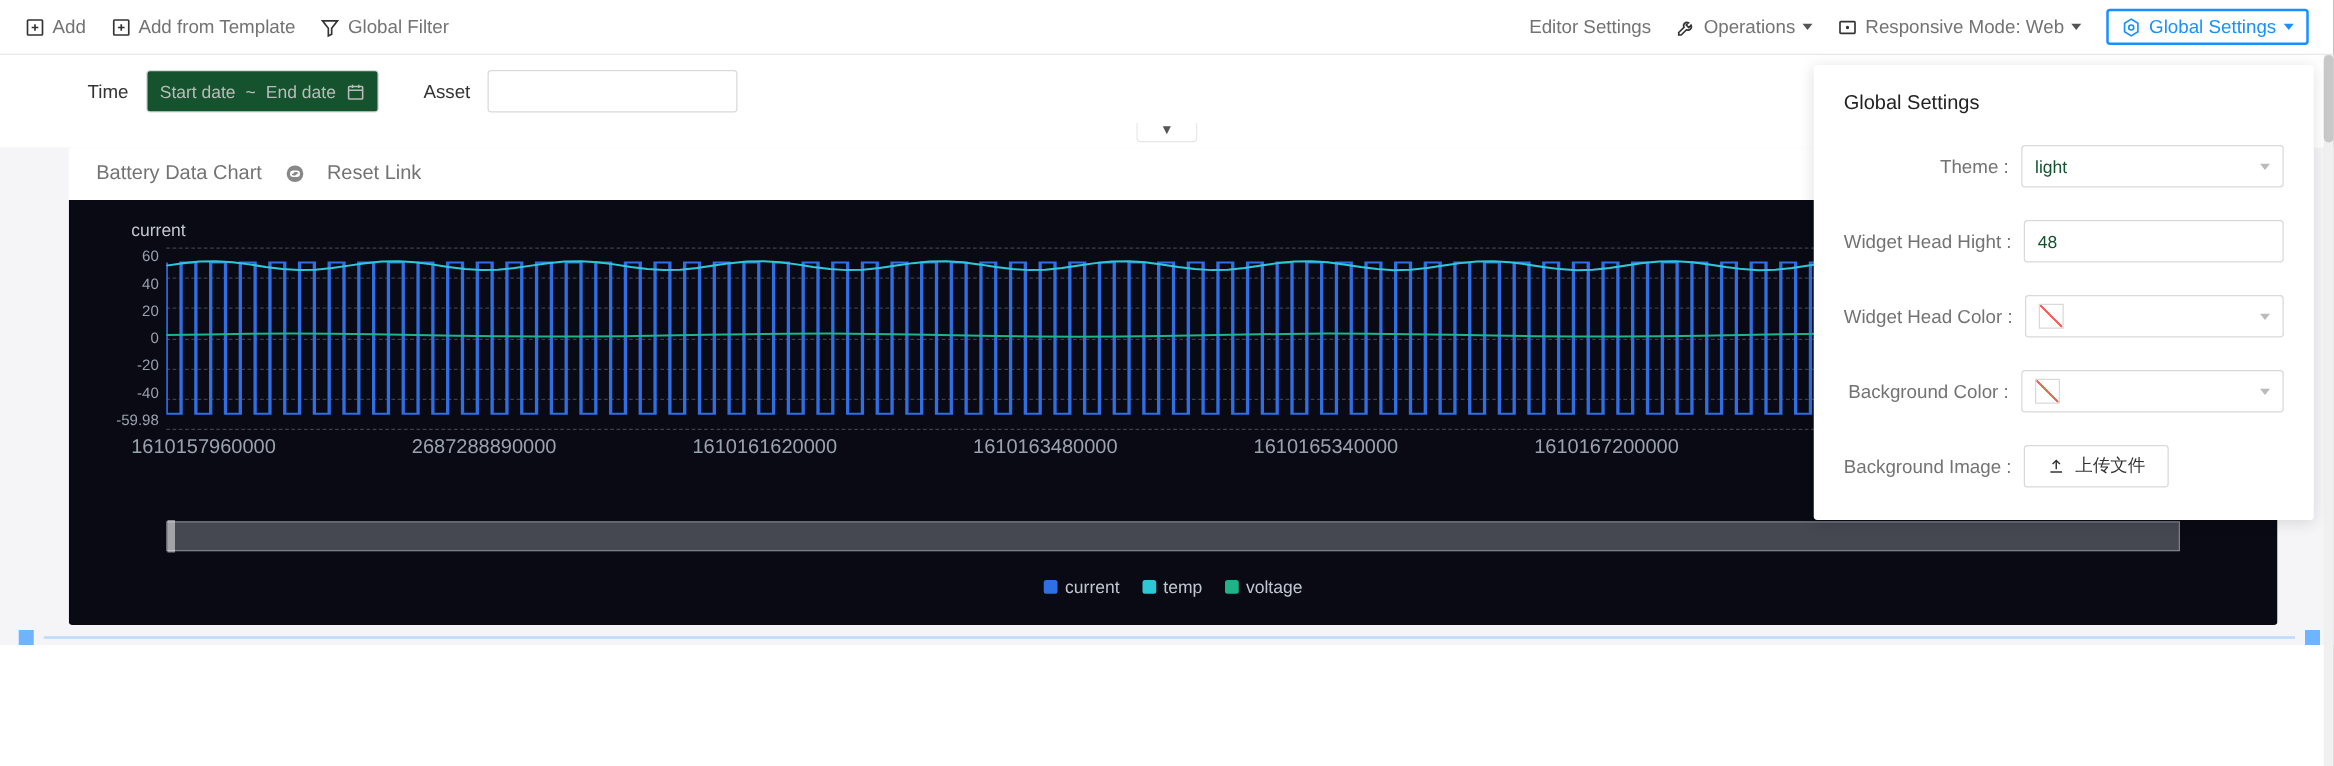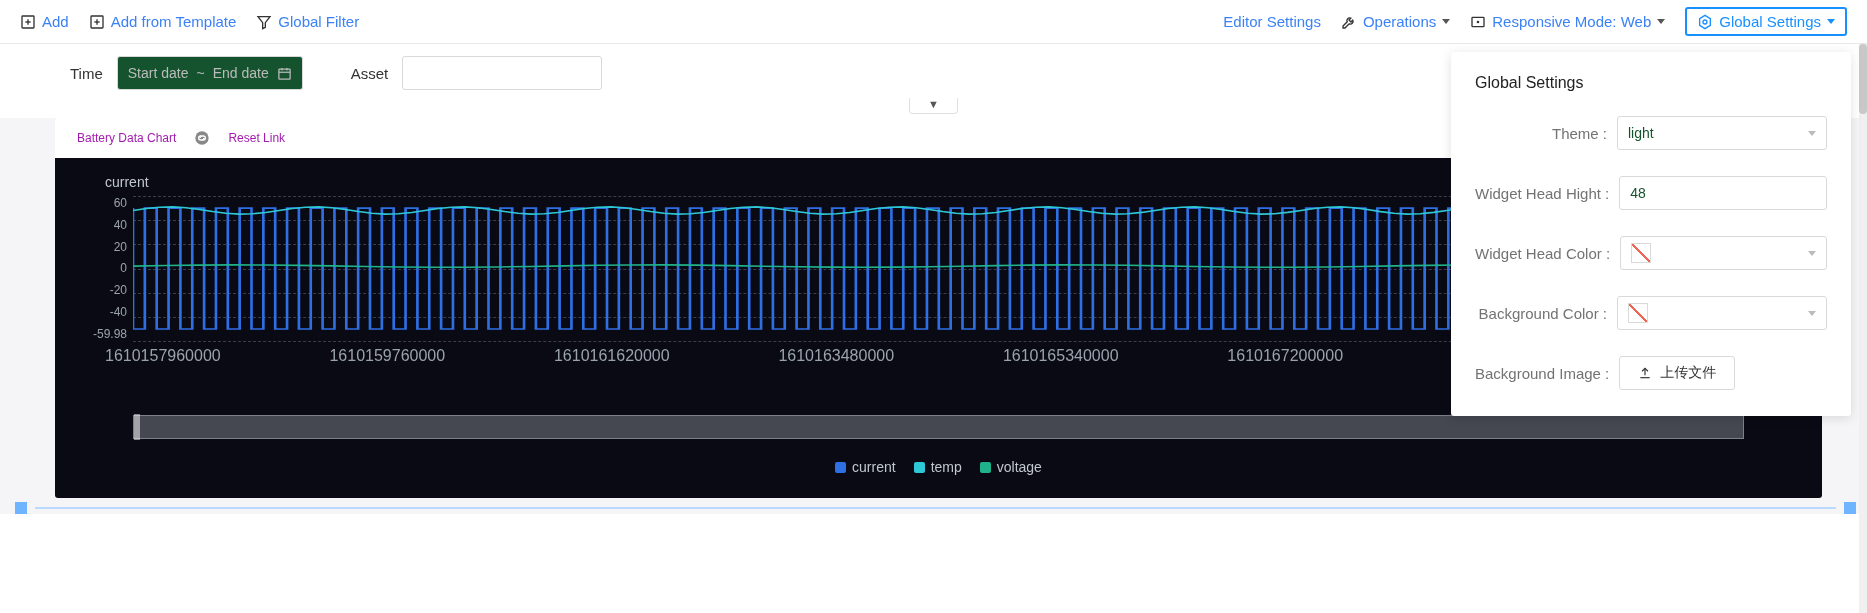--- a/index.html
+++ b/index.html
@@ -25,21 +25,21 @@
     }
     .toolbar-left, .toolbar-right {
       display: flex;
       align-items: center;
       gap: 20px;
     }
     .toolbar-btn {
       display: inline-flex;
       align-items: center;
       gap: 6px;
-      color: #3b82f6;
+      color: #737373;
       cursor: pointer;
       font-size: 15px;
     }
     .toolbar-btn svg { width: 16px; height: 16px; }
     .global-settings-btn {
       display: inline-flex;
       align-items: center;
       gap: 6px;
       color: #1890ff;
       border: 2px solid #1890ff;
@@ -47,21 +47,21 @@
       padding: 4px 10px;
       cursor: pointer;
       font-size: 15px;
     }
 
     
     .filter-row {
       display: flex;
       align-items: center;
       padding: 12px 60px 12px 70px;
-      gap: 48px;
+      gap: 36px;
     }
     .filter-group {
       display: flex;
       align-items: center;
       gap: 14px;
     }
     .filter-label { color: #333; font-size: 15px; }
     .date-picker {
       display: flex;
       align-items: center;
@@ -111,22 +111,22 @@
     .widget {
       background: #fff;
       border-radius: 3px;
       overflow: hidden;
     }
     .widget-header {
       display: flex;
       align-items: center;
       gap: 18px;
       padding: 12px 22px;
-      font-size: 12px;
-      color: #a21caf;
+      font-size: 16px;
+      color: #737373;
     }
     .widget-header svg { width: 16px; height: 16px; }
 
     
     .chart-container {
       background: #0a0a14;
       padding: 16px 30px 24px 30px;
       position: relative;
       height: 340px;
     }
@@ -430,21 +430,21 @@
           <div class="gridline" style="top:100%"></div>
           <svg id="chart-svg" viewBox="0 0 1000 145" preserveAspectRatio="none" style="position:absolute;inset:0;width:100%;height:100%">
               <path d="M0 12.085347557926326 L0 12.085347557926326 L0 132.93882313718953 L7.142857142857143 132.93882313718953 L7.142857142857143 12.085347557926326 L14.285714285714286 12.085347557926326 L14.285714285714286 12.085347557926326 L14.285714285714286 132.93882313718953 L21.42857142857143 132.93882313718953 L21.42857142857143 12.085347557926326 L28.571428571428573 12.085347557926326 L28.571428571428573 12.085347557926326 L28.571428571428573 132.93882313718953 L35.714285714285715 132.93882313718953 L35.714285714285715 12.085347557926326 L42.85714285714286 12.085347557926326 L42.85714285714286 12.085347557926326 L42.85714285714286 132.93882313718953 L50.00000000000001 132.93882313718953 L50.00000000000001 12.085347557926326 L57.142857142857146 12.085347557926326 L57.142857142857146 12.085347557926326 L57.142857142857146 132.93882313718953 L64.28571428571429 132.93882313718953 L64.28571428571429 12.085347557926326 L71.42857142857143 12.085347557926326 L71.42857142857143 12.085347557926326 L71.42857142857143 132.93882313718953 L78.57142857142857 132.93882313718953 L78.57142857142857 12.085347557926326 L85.71428571428572 12.085347557926326 L85.71428571428572 12.085347557926326 L85.71428571428572 132.93882313718953 L92.85714285714286 132.93882313718953 L92.85714285714286 12.085347557926326 L100.00000000000001 12.085347557926326 L100 12.085347557926326 L100 132.93882313718953 L107.14285714285714 132.93882313718953 L107.14285714285714 12.085347557926326 L114.28571428571429 12.085347557926326 L114.28571428571429 12.085347557926326 L114.28571428571429 132.93882313718953 L121.42857142857143 132.93882313718953 L121.42857142857143 12.085347557926326 L128.57142857142858 12.085347557926326 L128.57142857142858 12.085347557926326 L128.57142857142858 132.93882313718953 L135.71428571428572 132.93882313718953 L135.71428571428572 12.085347557926326 L142.85714285714286 12.085347557926326 L142.85714285714286 12.085347557926326 L142.85714285714286 132.93882313718953 L150 132.93882313718953 L150 12.085347557926326 L157.14285714285714 12.085347557926326 L157.14285714285714 12.085347557926326 L157.14285714285714 132.93882313718953 L164.28571428571428 132.93882313718953 L164.28571428571428 12.085347557926326 L171.42857142857142 12.085347557926326 L171.42857142857144 12.085347557926326 L171.42857142857144 132.93882313718953 L178.57142857142858 132.93882313718953 L178.57142857142858 12.085347557926326 L185.71428571428572 12.085347557926326 L185.71428571428572 12.085347557926326 L185.71428571428572 132.93882313718953 L192.85714285714286 132.93882313718953 L192.85714285714286 12.085347557926326 L200 12.085347557926326 L200 12.085347557926326 L200 132.93882313718953 L207.14285714285714 132.93882313718953 L207.14285714285714 12.085347557926326 L214.28571428571428 12.085347557926326 L214.2857142857143 12.085347557926326 L214.2857142857143 132.93882313718953 L221.42857142857144 132.93882313718953 L221.42857142857144 12.085347557926326 L228.57142857142858 12.085347557926326 L228.57142857142858 12.085347557926326 L228.57142857142858 132.93882313718953 L235.71428571428572 132.93882313718953 L235.71428571428572 12.085347557926326 L242.85714285714286 12.085347557926326 L242.85714285714286 12.085347557926326 L242.85714285714286 132.93882313718953 L250 132.93882313718953 L250 12.085347557926326 L257.14285714285717 12.085347557926326 L257.14285714285717 12.085347557926326 L257.14285714285717 132.93882313718953 L264.28571428571433 132.93882313718953 L264.28571428571433 12.085347557926326 L271.42857142857144 12.085347557926326 L271.42857142857144 12.085347557926326 L271.42857142857144 132.93882313718953 L278.5714285714286 132.93882313718953 L278.5714285714286 12.085347557926326 L285.7142857142857 12.085347557926326 L285.7142857142857 12.085347557926326 L285.7142857142857 132.93882313718953 L292.8571428571429 132.93882313718953 L292.8571428571429 12.085347557926326 L300 12.085347557926326 L300 12.085347557926326 L300 132.93882313718953 L307.14285714285717 132.93882313718953 L307.14285714285717 12.085347557926326 L314.2857142857143 12.085347557926326 L314.2857142857143 12.085347557926326 L314.2857142857143 132.93882313718953 L321.42857142857144 132.93882313718953 L321.42857142857144 12.085347557926326 L328.57142857142856 12.085347557926326 L328.5714285714286 12.085347557926326 L328.5714285714286 132.93882313718953 L335.7142857142858 132.93882313718953 L335.7142857142858 12.085347557926326 L342.8571428571429 12.085347557926326 L342.8571428571429 12.085347557926326 L342.8571428571429 132.93882313718953 L350.00000000000006 132.93882313718953 L350.00000000000006 12.085347557926326 L357.14285714285717 12.085347557926326 L357.14285714285717 12.085347557926326 L357.14285714285717 132.93882313718953 L364.28571428571433 132.93882313718953 L364.28571428571433 12.085347557926326 L371.42857142857144 12.085347557926326 L371.42857142857144 12.085347557926326 L371.42857142857144 132.93882313718953 L378.5714285714286 132.93882313718953 L378.5714285714286 12.085347557926326 L385.7142857142857 12.085347557926326 L385.7142857142857 12.085347557926326 L385.7142857142857 132.93882313718953 L392.8571428571429 132.93882313718953 L392.8571428571429 12.085347557926326 L400 12.085347557926326 L400 12.085347557926326 L400 132.93882313718953 L407.14285714285717 132.93882313718953 L407.14285714285717 12.085347557926326 L414.2857142857143 12.085347557926326 L414.28571428571433 12.085347557926326 L414.28571428571433 132.93882313718953 L421.4285714285715 132.93882313718953 L421.4285714285715 12.085347557926326 L428.5714285714286 12.085347557926326 L428.5714285714286 12.085347557926326 L428.5714285714286 132.93882313718953 L435.7142857142858 132.93882313718953 L435.7142857142858 12.085347557926326 L442.8571428571429 12.085347557926326 L442.8571428571429 12.085347557926326 L442.8571428571429 132.93882313718953 L450.00000000000006 132.93882313718953 L450.00000000000006 12.085347557926326 L457.14285714285717 12.085347557926326 L457.14285714285717 12.085347557926326 L457.14285714285717 132.93882313718953 L464.28571428571433 132.93882313718953 L464.28571428571433 12.085347557926326 L471.42857142857144 12.085347557926326 L471.42857142857144 12.085347557926326 L471.42857142857144 132.93882313718953 L478.5714285714286 132.93882313718953 L478.5714285714286 12.085347557926326 L485.7142857142857 12.085347557926326 L485.7142857142857 12.085347557926326 L485.7142857142857 132.93882313718953 L492.8571428571429 132.93882313718953 L492.8571428571429 12.085347557926326 L500 12.085347557926326 L500 12.085347557926326 L500 132.93882313718953 L507.14285714285717 132.93882313718953 L507.14285714285717 12.085347557926326 L514.2857142857143 12.085347557926326 L514.2857142857143 12.085347557926326 L514.2857142857143 132.93882313718953 L521.4285714285714 132.93882313718953 L521.4285714285714 12.085347557926326 L528.5714285714287 12.085347557926326 L528.5714285714286 12.085347557926326 L528.5714285714286 132.93882313718953 L535.7142857142857 132.93882313718953 L535.7142857142857 12.085347557926326 L542.8571428571429 12.085347557926326 L542.8571428571429 12.085347557926326 L542.8571428571429 132.93882313718953 L550 132.93882313718953 L550 12.085347557926326 L557.1428571428572 12.085347557926326 L557.1428571428572 12.085347557926326 L557.1428571428572 132.93882313718953 L564.2857142857143 132.93882313718953 L564.2857142857143 12.085347557926326 L571.4285714285716 12.085347557926326 L571.4285714285714 12.085347557926326 L571.4285714285714 132.93882313718953 L578.5714285714286 132.93882313718953 L578.5714285714286 12.085347557926326 L585.7142857142858 12.085347557926326 L585.7142857142858 12.085347557926326 L585.7142857142858 132.93882313718953 L592.8571428571429 132.93882313718953 L592.8571428571429 12.085347557926326 L600.0000000000001 12.085347557926326 L600 12.085347557926326 L600 132.93882313718953 L607.1428571428571 132.93882313718953 L607.1428571428571 12.085347557926326 L614.2857142857143 12.085347557926326 L614.2857142857143 12.085347557926326 L614.2857142857143 132.93882313718953 L621.4285714285714 132.93882313718953 L621.4285714285714 12.085347557926326 L628.5714285714287 12.085347557926326 L628.5714285714286 12.085347557926326 L628.5714285714286 132.93882313718953 L635.7142857142857 132.93882313718953 L635.7142857142857 12.085347557926326 L642.8571428571429 12.085347557926326 L642.8571428571429 12.085347557926326 L642.8571428571429 132.93882313718953 L650 132.93882313718953 L650 12.085347557926326 L657.1428571428572 12.085347557926326 L657.1428571428572 12.085347557926326 L657.1428571428572 132.93882313718953 L664.2857142857143 132.93882313718953 L664.2857142857143 12.085347557926326 L671.4285714285716 12.085347557926326 L671.4285714285714 12.085347557926326 L671.4285714285714 132.93882313718953 L678.5714285714286 132.93882313718953 L678.5714285714286 12.085347557926326 L685.7142857142858 12.085347557926326 L685.7142857142858 12.085347557926326 L685.7142857142858 132.93882313718953 L692.8571428571429 132.93882313718953 L692.8571428571429 12.085347557926326 L700.0000000000001 12.085347557926326 L700 12.085347557926326 L700 132.93882313718953 L707.1428571428571 132.93882313718953 L707.1428571428571 12.085347557926326 L714.2857142857143 12.085347557926326 L714.2857142857143 12.085347557926326 L714.2857142857143 132.93882313718953 L721.4285714285714 132.93882313718953 L721.4285714285714 12.085347557926326 L728.5714285714287 12.085347557926326 L728.5714285714286 12.085347557926326 L728.5714285714286 132.93882313718953 L735.7142857142857 132.93882313718953 L735.7142857142857 12.085347557926326 L742.8571428571429 12.085347557926326 L742.8571428571429 12.085347557926326 L742.8571428571429 132.93882313718953 L750 132.93882313718953 L750 12.085347557926326 L757.1428571428572 12.085347557926326 L757.1428571428572 12.085347557926326 L757.1428571428572 132.93882313718953 L764.2857142857143 132.93882313718953 L764.2857142857143 12.085347557926326 L771.4285714285716 12.085347557926326 L771.4285714285714 12.085347557926326 L771.4285714285714 132.93882313718953 L778.5714285714286 132.93882313718953 L778.5714285714286 12.085347557926326 L785.7142857142858 12.085347557926326 L785.7142857142858 12.085347557926326 L785.7142857142858 132.93882313718953 L792.8571428571429 132.93882313718953 L792.8571428571429 12.085347557926326 L800.0000000000001 12.085347557926326 L800 12.085347557926326 L800 132.93882313718953 L807.1428571428571 132.93882313718953 L807.1428571428571 12.085347557926326 L814.2857142857143 12.085347557926326 L814.2857142857143 12.085347557926326 L814.2857142857143 132.93882313718953 L821.4285714285714 132.93882313718953 L821.4285714285714 12.085347557926326 L828.5714285714287 12.085347557926326 L828.5714285714287 12.085347557926326 L828.5714285714287 132.93882313718953 L835.7142857142858 132.93882313718953 L835.7142857142858 12.085347557926326 L842.857142857143 12.085347557926326 L842.8571428571429 12.085347557926326 L842.8571428571429 132.93882313718953 L850 132.93882313718953 L850 12.085347557926326 L857.1428571428572 12.085347557926326 L857.1428571428572 12.085347557926326 L857.1428571428572 132.93882313718953 L864.2857142857143 132.93882313718953 L864.2857142857143 12.085347557926326 L871.4285714285716 12.085347557926326 L871.4285714285714 12.085347557926326 L871.4285714285714 132.93882313718953 L878.5714285714286 132.93882313718953 L878.5714285714286 12.085347557926326 L885.7142857142858 12.085347557926326 L885.7142857142858 12.085347557926326 L885.7142857142858 132.93882313718953 L892.8571428571429 132.93882313718953 L892.8571428571429 12.085347557926326 L900.0000000000001 12.085347557926326 L900 12.085347557926326 L900 132.93882313718953 L907.1428571428571 132.93882313718953 L907.1428571428571 12.085347557926326 L914.2857142857143 12.085347557926326 L914.2857142857143 12.085347557926326 L914.2857142857143 132.93882313718953 L921.4285714285714 132.93882313718953 L921.4285714285714 12.085347557926326 L928.5714285714287 12.085347557926326 L928.5714285714287 12.085347557926326 L928.5714285714287 132.93882313718953 L935.7142857142858 132.93882313718953 L935.7142857142858 12.085347557926326 L942.857142857143 12.085347557926326 L942.8571428571429 12.085347557926326 L942.8571428571429 132.93882313718953 L950 132.93882313718953 L950 12.085347557926326 L957.1428571428572 12.085347557926326 L957.1428571428572 12.085347557926326 L957.1428571428572 132.93882313718953 L964.2857142857143 132.93882313718953 L964.2857142857143 12.085347557926326 L971.4285714285716 12.085347557926326 L971.4285714285714 12.085347557926326 L971.4285714285714 132.93882313718953 L978.5714285714286 132.93882313718953 L978.5714285714286 12.085347557926326 L985.7142857142858 12.085347557926326 L985.7142857142858 12.085347557926326 L985.7142857142858 132.93882313718953 L992.8571428571429 132.93882313718953 L992.8571428571429 12.085347557926326 L1000.0000000000001 12.085347557926326" stroke="#2f6fe4" fill="none" stroke-width="1.6"></path>
               <path d="M0 14.50241706951158 L0 14.50241706951158 L8 12.541566237613836 L16 11.203759233794045 L24 10.914072960043143 L32 11.764552788708357 L40 13.48496592108063 L48 15.528665581978515 L56 17.24628342606225 L64 18.092060857448644 L72 17.797259224537683 L80 16.455549261943474 L88 14.493248003917898 L96 12.533860139218547 L104 11.199964650424278 L112 10.915395588588325 L120 11.77057237509382 L128 13.493769792458437 L136 15.537456382407072 L144 17.25226795278401 L152 18.093337577528317 L160 17.793422470928675 L168 16.447818130773385 L176 14.484078996967042 L184 12.526166631179933 L192 11.196191188645287 L200 10.916741158750881 L208 11.776609433617693 L216 13.50258011487088 L224 15.546240563004687 L232 17.25823489220467 L240 18.094591331053522 L248 17.789564668940926 L256 16.44007455734524 L264 14.474910107301554 L272 12.51848576270362 L280 11.192438872591111 L288 10.918109661924944 L296 11.782663925668544 L304 13.511396831969591 L312 15.555018067590112 L320 17.264184206161275 L328 18.095822110005514 L336 17.78568584324789 L344 16.432318591184895 L352 14.465741393563178 L360 12.510817582914342 L368 11.188707726260532 L376 10.919501089357908 L384 11.788735812523527 L392 13.520219887365187 L400 15.563788840024728 L408 17.270115856603695 L416 18.09702990651263 L424 17.781786018657456 L432 16.424550281897382 L440 14.456572914392439 L448 12.503162140855665 L456 11.184997773516983 L464 10.920915432150565 L472 11.794825055348468 L480 13.529049224627812 L488 15.572552824213147 L496 17.27602980559466 L504 18.098214712850094 L512 17.777865220111877 L520 16.41676967916669 L528 14.447404728428467 L536 12.49551948548978 L544 11.181309038088301 L552 10.922352681257195 L560 11.800931615198238 L568 13.537884787287368 L576 15.58130996410327 L584 17.281926015310148 L592 18.099376521440234 L600 17.773923472687486 L608 16.408976832755457 L616 14.438236894308574 L624 12.487889665697026 L632 11.17764154356658 L640 10.923812827485477 L648 11.807055453016886 L656 13.546726518834078 L664 15.590060203686818 L672 17.287804448039623 L680 18.100515324852395 L688 17.769960801594678 L696 16.401171792504613 L704 14.429069470667685 L712 12.48027273027563 L720 11.173995313408227 L728 10.925295861496807 L736 11.813196529638049 L744 13.555574362718573 L752 15.598803486999543 L760 17.293665066186207 L768 18.101631115803173 L776 17.76597723217759 L784 16.393354608333084 L792 14.419902516138166 L800 12.472668727941453 L808 11.170370370933512 L816 10.926801773806062 L824 11.81935480578511 L832 13.564428262352436 L840 15.607539758121902 L848 17.29950783226697 L856 18.102723887156202 L864 17.761972789914054 L872 16.3855253302375 L880 14.410736089349342 L888 12.465077707327652 L896 11.166766739326505 L904 10.928330554781809 L912 11.825530242071324 L920 13.573288161108508 L928 15.616268961178974 L936 17.305332708913184 L944 18.103793631922443 L952 17.757947500415412 L960 16.377684008291737 L968 14.401570248927271 L976 12.457499716984358 L984 11.163184441635138 L992 10.92988219464641 L1000 11.831722799000318" stroke="#2ec7d6" fill="none" stroke-width="1.6"></path>
               <path d="M0 70.09501583597266 L0 70.09501583597266 L20 69.51561340975488 L40 69.07806890484126 L60 68.88950847593276 L80 68.99609829230101 L100 69.3717414494493 L120 69.92446740149458 L140 70.51894955838469 L160 71.00963795482289 L180 71.27639495800499 L200 71.25390915007631 L220 70.94768584103772 L240 70.43269917685318 L260 69.83503585370283 L280 69.30102469733102 L300 68.96141026310771 L320 68.89934200899825 L340 69.13001640831467 L360 69.59695632305338 L380 70.1858385769875 L400 70.75248425636737 L420 71.15815873642184 L440 71.30353875604145 L460 71.15303021611787 L480 70.74348285639326 L500 70.1751681539917 L520 69.58722936872925 L540 69.12361442032018 L560 68.89783241727157 L580 68.96516266835239 L600 69.30912037987345 L620 69.84549270810983 L640 70.44295700047036 L660 70.95523316088949 L680 71.25689811904097 L700 71.27409377223606 L720 71.00261002485325 L740 70.50891556657855 L760 69.91388401899376 L780 69.36319985739839 L800 68.99168977033251 L820 68.8903123839771 L840 69.08388841817197 L860 69.52502370854593 L880 70.10571295088438 L900 70.68378316641751 L920 71.11770260547924 L940 71.30123265591776 L960 71.18943876055143 L980 70.80969196391433 L1000 70.2549675259558" stroke="#1fb38a" fill="none" stroke-width="1.6"></path>
             </svg>
         </div>
       </div>
       <div class="x-axis">
         <span>1610157960000</span>
-        <span>1610159760000</span>
+        <span>2687288890000</span>
         <span>1610161620000</span>
         <span>1610163480000</span>
         <span>1610165340000</span>
         <span>1610167200000</span>
         <span>1610169000000</span>
         <span>1610170860000</span>
       </div>
 
       <div class="data-zoom">
         <div class="data-zoom-handle"></div>

